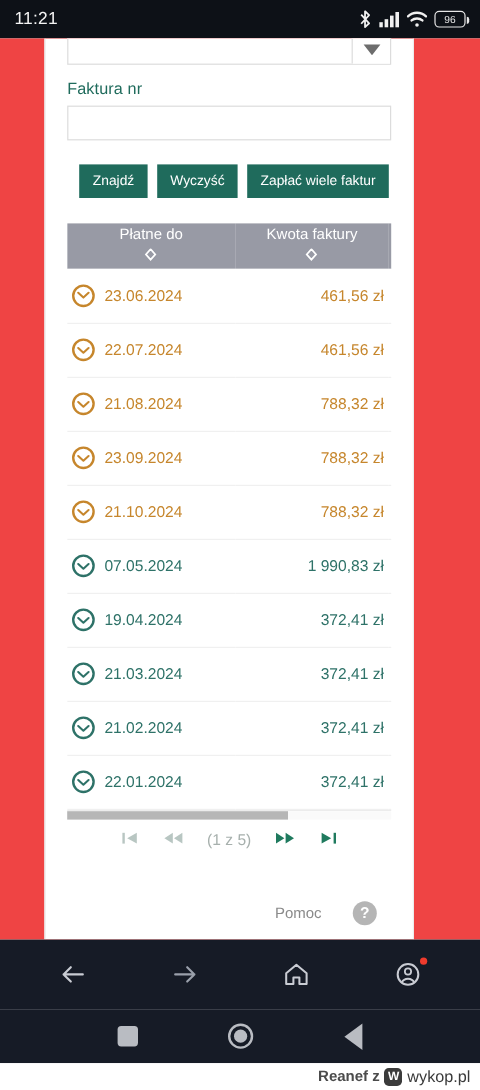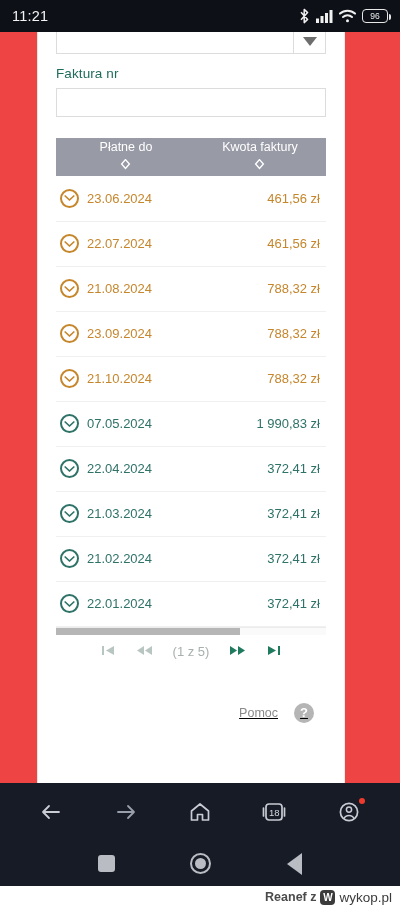--- a/index.html
+++ b/index.html
@@ -127,21 +127,21 @@
     height: 34px; font-size: 12.5px; color: #9aa39f;
   }
   .pg { font-size: 12px; letter-spacing: -1px; line-height: 1; }
   .pg.off { color: #b8c6c2; }
   .pg.on  { color: #1f7a5e; }
   .pg-label { color: #a7b0ad; font-size: 13px; }
 
   
   .help-row {
     display: flex; align-items: center; justify-content: flex-end;
-    gap: 16px; margin-top: 34px; padding-right: 12px; text-decoration: underline;
+    gap: 26px; margin-top: 34px; padding-right: 12px;
   }
   .help-text { font-size: 12.5px; color: #8a8a8a; }
   .help-circ {
     width: 20px; height: 20px; border-radius: 50%; background: #b5b5b5;
     color: #fff; font-size: 13px; font-weight: bold;
     display: flex; align-items: center; justify-content: center;
   }
 
   
   .browser-bar {
@@ -238,20 +238,25 @@
               <span class="tri-down"></span>
             </span>
           </div>
         </div>
 
         
         <div class="field-label">Faktura nr</div>
         <input class="text-input" type="text" value="" style="">
 
         
+        <div class="btn-row">
+          <button class="btn">Znajdź</button>
+          <button class="btn">Wyczyść</button>
+          <button class="btn">Zapłać wiele faktur</button>
+        </div>
 
         
         <div class="table-wrap">
           <table class="tbl">
             <thead>
               <tr>
                 <th class="col-date">
                   <span class="th-inner">
                     <span>Płatne do</span>
                     <span class="sort-ico">
@@ -362,21 +367,21 @@
                   <td></td>
                 </tr>
                 <tr>
                   <td class="cell-date row-teal">
                     <span class="date-cell">
                       <span class="circ">
                         <svg width="11" height="8" viewBox="0 0 11 8">
                           <path d="M1.2 2 L5.5 6 L9.8 2" stroke="currentColor" stroke-width="1.7" fill="none" stroke-linecap="round" stroke-linejoin="round"></path>
                         </svg>
                       </span>
-                      <span>22.04.2024</span>
+                      <span>19.04.2024</span>
                     </span>
                   </td>
                   <td class="cell-amt row-teal"><span>372,41 zł</span></td>
                   <td></td>
                 </tr>
                 <tr>
                   <td class="cell-date row-teal">
                     <span class="date-cell">
                       <span class="circ">
                         <svg width="11" height="8" viewBox="0 0 11 8">
@@ -474,27 +479,20 @@
       <svg width="24" height="24" viewBox="0 0 24 24">
         <path d="M4 12 H20 M14 6 L20 12 L14 18" stroke="#9aa0ab" stroke-width="1.8" fill="none" stroke-linecap="round" stroke-linejoin="round"></path>
       </svg>
     </span>
     <span class="bb-item">
       <svg width="24" height="24" viewBox="0 0 24 24">
         <path d="M3.5 11 L12 4 L20.5 11 V20 H14.5 V14.5 H9.5 V20 H3.5 Z" stroke="#c9ccd3" stroke-width="1.7" fill="none" stroke-linejoin="round"></path>
       </svg>
     </span>
     <span class="bb-item">
-      <svg width="26" height="24" viewBox="0 0 26 24">
-        <rect x="5" y="4" width="16" height="16" rx="3" stroke="#c9ccd3" stroke-width="1.7" fill="none"></rect>
-        <path d="M2.5 8 V16 M23.5 8 V16" stroke="#c9ccd3" stroke-width="1.7" stroke-linecap="round"></path>
-      </svg>
-      <span class="tabcount">18</span>
-    </span>
-    <span class="bb-item">
       <svg width="24" height="24" viewBox="0 0 24 24">
         <circle cx="12" cy="12" r="8.6" stroke="#c9ccd3" stroke-width="1.7" fill="none"></circle>
         <circle cx="12" cy="9.6" r="2.6" stroke="#c9ccd3" stroke-width="1.5" fill="none"></circle>
         <path d="M6.6 19 A6 6 0 0 1 17.4 19" stroke="#c9ccd3" stroke-width="1.5" fill="none"></path>
       </svg>
       <span class="reddot"></span>
     </span>
   </div>
 
   <div class="navbar">

